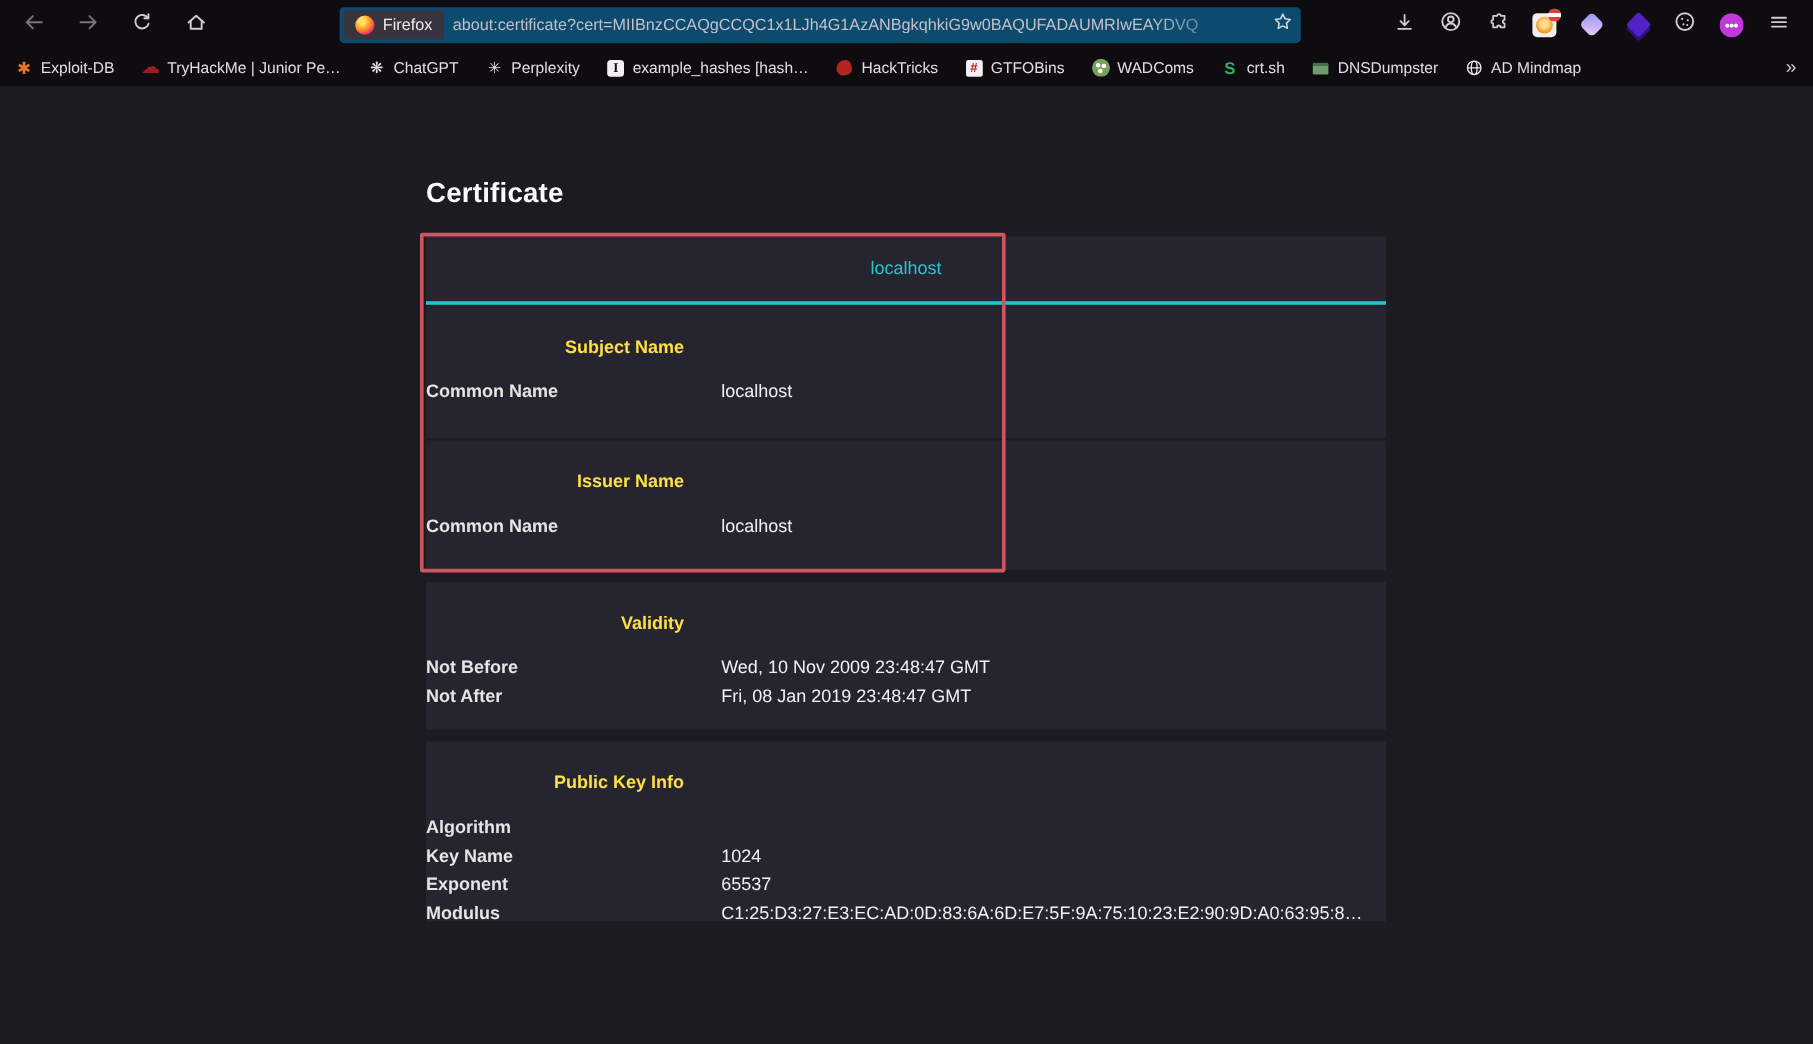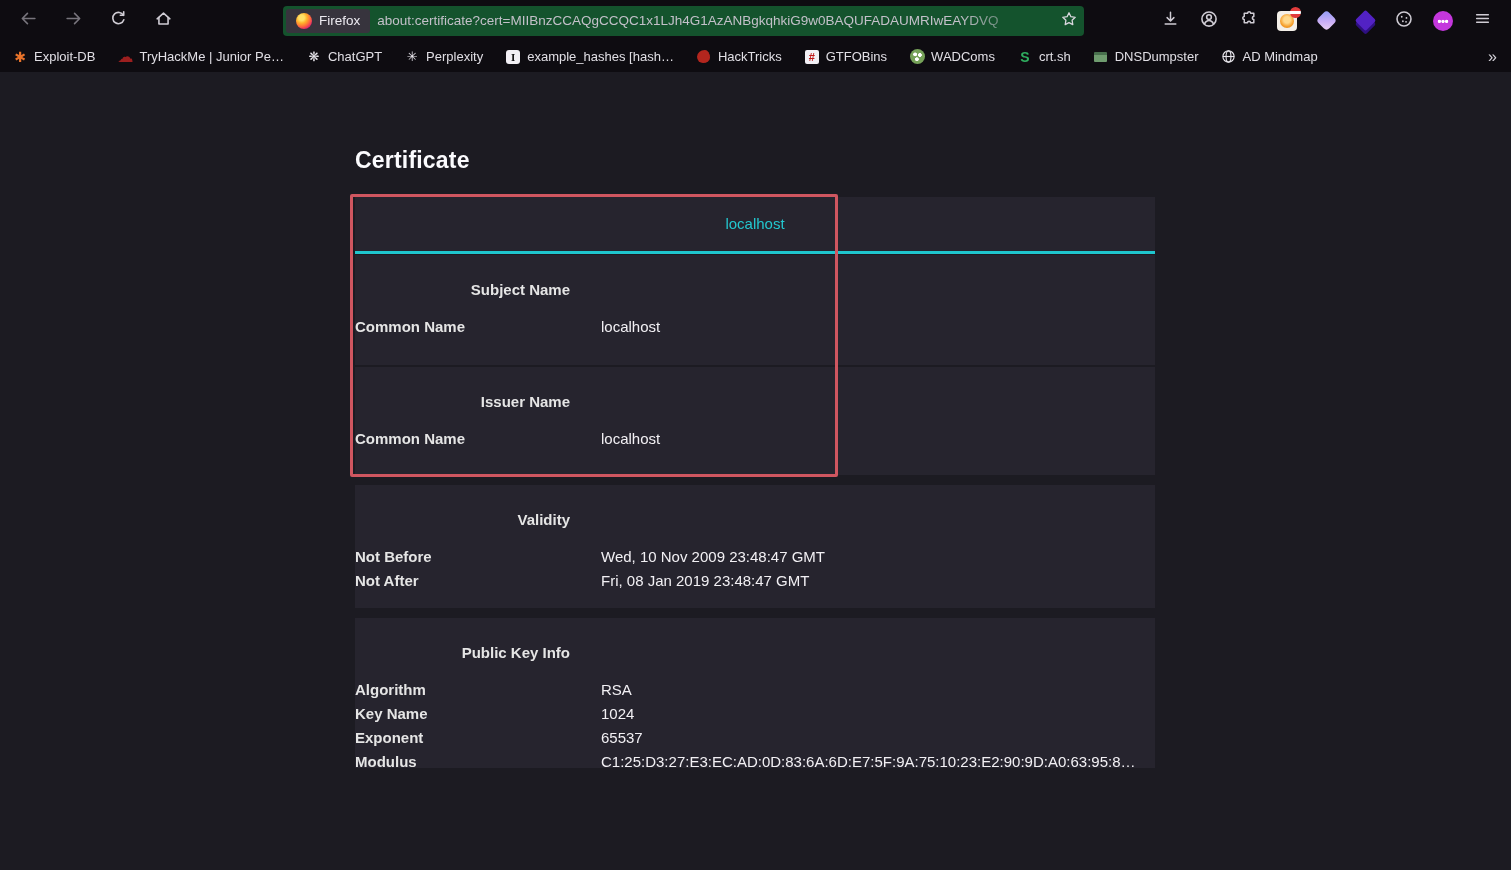--- a/index.html
+++ b/index.html
@@ -21,21 +21,21 @@
     width: 30px; height: 28px;
     display: flex; align-items: center; justify-content: center;
     color: #cfccd4; border-radius: 4px; cursor: default;
   }
   .icon-btn.dim { color: #77747c; }
   .icon-btn svg { stroke: currentColor; fill: none; stroke-width: 1.5; stroke-linecap: round; stroke-linejoin: round; }
 
   .urlbar {
     margin-left: 105px;
     width: 801px; height: 30px;
-    background: #14532d;
+    background: #0c4a6e;
     border-radius: 4px;
     display: flex; align-items: center;
   }
   .chip {
     height: 24px; margin: 0 7px 0 3px; padding: 0 10px;
     background: #37343d; border-radius: 3px;
     display: flex; align-items: center; gap: 7px;
     color: #eceaf0; font-size: 13.5px;
   }
   .ff-logo {
@@ -151,21 +151,21 @@
   .card { background: #26242e; padding-top: 24px; }
   .card-subject { height: 110px; margin-top: 1px; }
   .card-issuer { height: 108px; margin-top: 2px; }
   .card-validity { height: 123px; margin-top: 10px; }
   .card-pki { height: 175px; margin-top: 10px; }
   .card-misc { height: 150px; margin-top: 8px; padding-top: 21px; }
 
   .grid { display: grid; grid-template-columns: 215px 1fr; column-gap: 31px; }
   .card-heading {
     grid-column: 1; text-align: right;
-    color: #e5e5e5; font-weight: bold; font-size: 15px;
+    color: #fde047; font-weight: bold; font-size: 15px;
     line-height: 21px; margin-bottom: 15px;
   }
   .lbl {
     grid-column: 1; text-align: left;
     color: #e5e5e5; font-weight: bold; font-size: 15px; line-height: 24px;
   }
   .val {
     grid-column: 2; color: #f2f0f4; font-size: 15px; line-height: 24px;
     white-space: nowrap; overflow: hidden;
   }
@@ -370,21 +370,20 @@
         <div class="lbl">Not After</div>
         <div class="val">Fri, 08 Jan 2019 23:48:47 GMT</div>
       </div>
     </div>
 
     <div class="card card-pki">
       <div class="grid">
         <div class="card-heading">Public Key Info</div>
           <div></div>
         <div class="lbl">Algorithm</div>
-        <div class="val">RSA</div>
         <div class="lbl">Key Name</div>
         <div class="val">1024</div>
         <div class="lbl">Exponent</div>
         <div class="val">65537</div>
         <div class="lbl">Modulus</div>
         <div class="val">C1:25:D3:27:E3:EC:AD:0D:83:6A:6D:E7:5F:9A:75:10:23:E2:90:9D:A0:63:95:8…</div>
       </div>
     </div>
 
     <div class="card card-misc">

